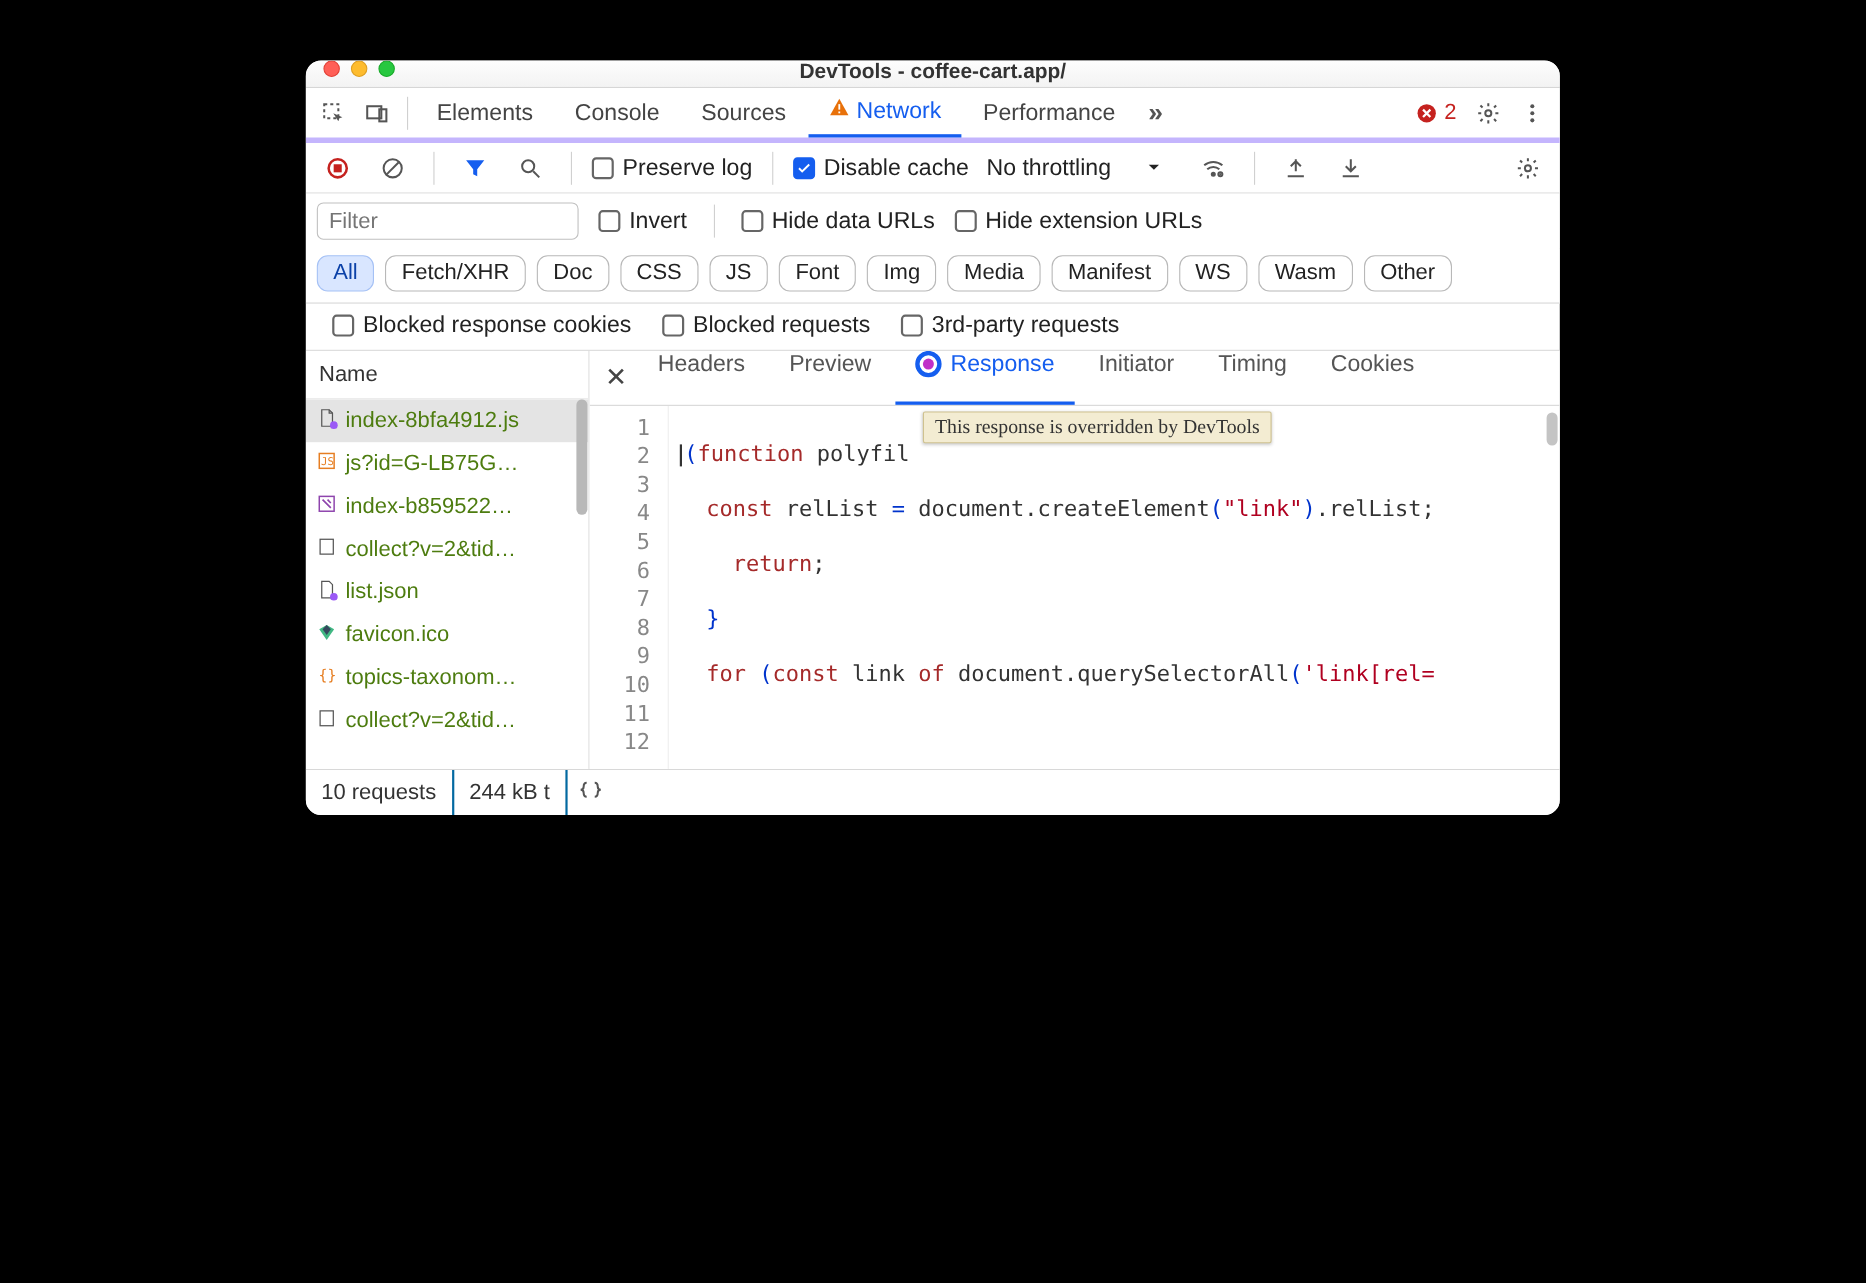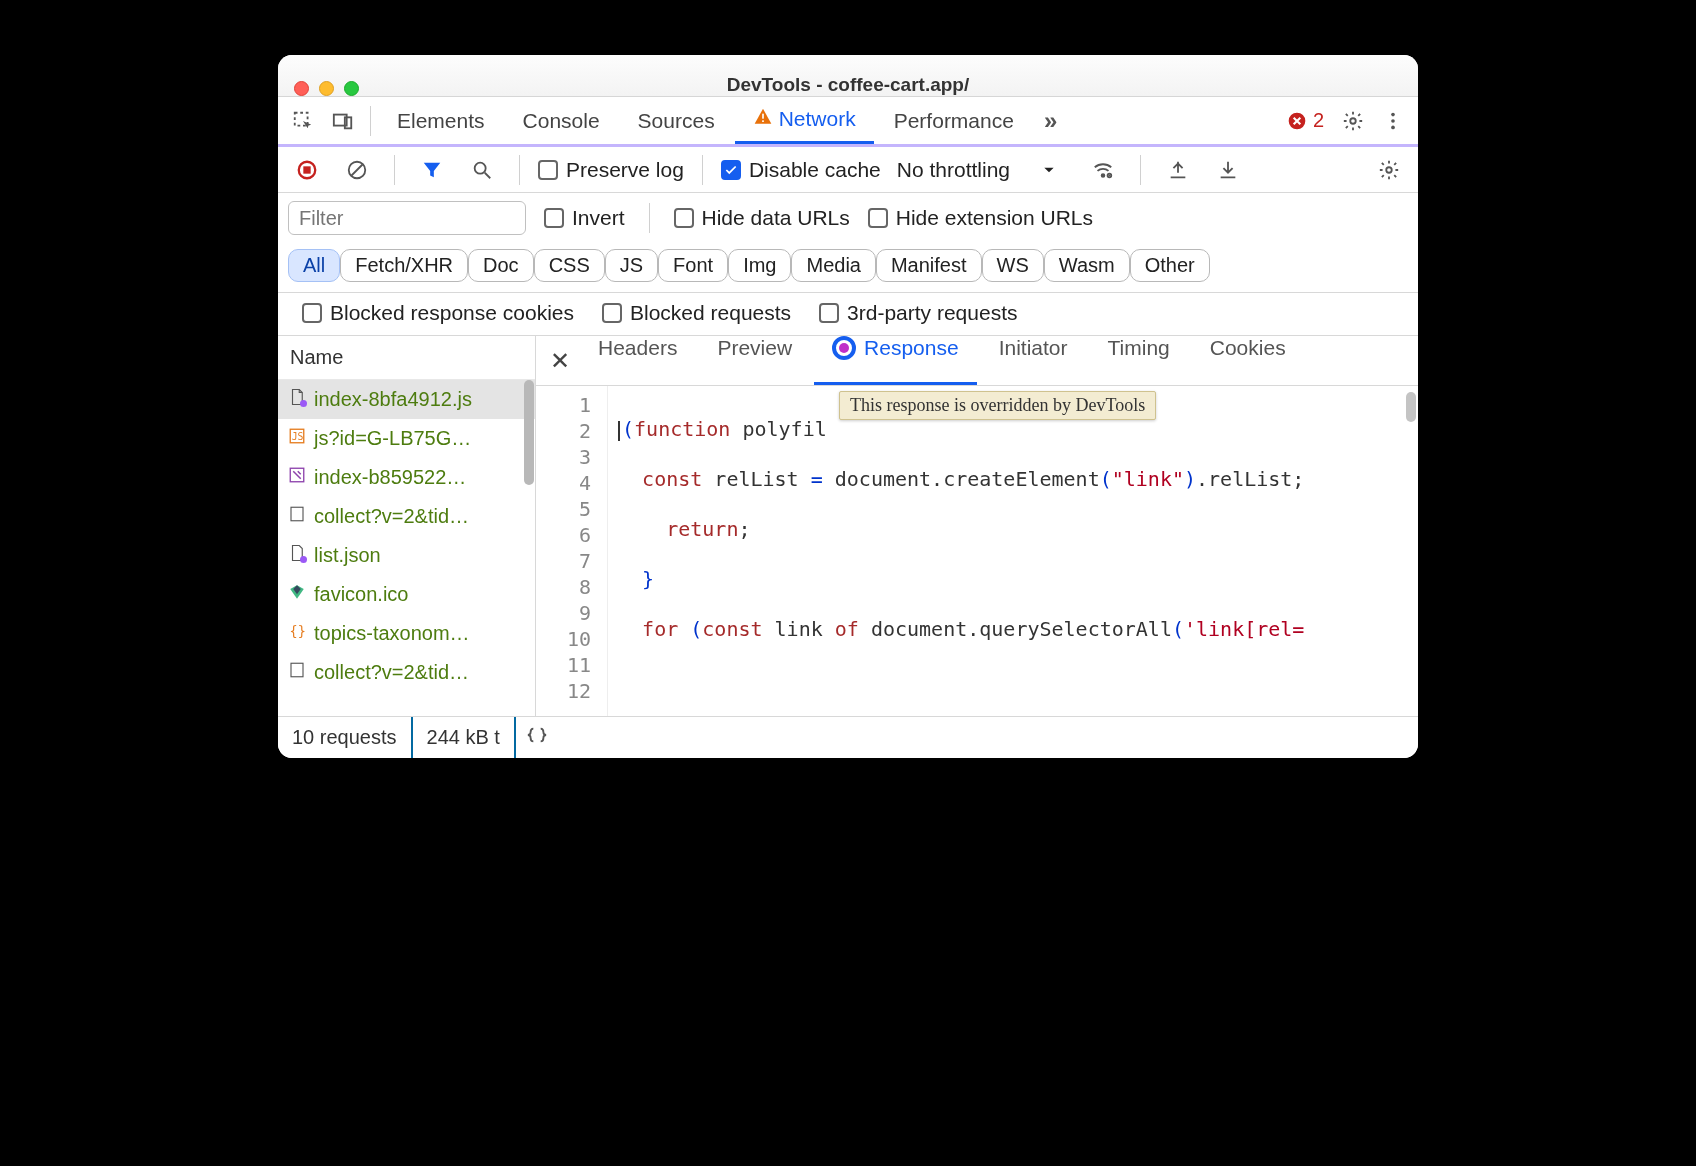--- a/index.html
+++ b/index.html
@@ -16,36 +16,36 @@
   }
   .window {
     width: 1140px;
     background: #fff;
     border-radius: 14px;
     box-shadow: 0 12px 40px rgba(0,0,0,0.5);
     overflow: hidden;
     position: relative;
   }
   .titlebar {
-    height: 42px;
+    height: 25px;
     background: linear-gradient(#fdfdfd,#f3f3f3);
     border-bottom: 1px solid #d6d6d6;
     display: flex;
-    align-items: flex-end;
+    align-items: flex-start;
     position: relative;
   }
   .traffic { display: flex; gap: 10px; position: absolute; left: 16px; }
   .dot { width: 15px; height: 15px; border-radius: 50%; }
   .red { background:#ff5f57; border:0.5px solid #e24238; }
   .yellow { background:#febc2e; border:0.5px solid #dfa023; }
   .green { background:#28c840; border:0.5px solid #1bac2b; }
   .title { flex:1; text-align:center; font-weight:600; font-size:19px; color:#333; }
   .tabstrip {
     display:flex; align-items:center; height:50px;
-    background:#fff; border-bottom:3px solid #c4b5fd;
+    background:#fff; border-bottom:5px solid #c4b5fd;
     padding:0 6px; gap:2px;
   }
   .icon-btn {
     width:38px; height:38px; display:flex; align-items:center; justify-content:center;
     color:#555; border-radius:4px; cursor:pointer;
   }
   .icon-btn svg { width:22px; height:22px; }
   .sep { width:1px; height:30px; background:#d0d0d0; margin:0 6px; }
   .tab { padding:0 18px; height:100%; display:flex; align-items:center; color:#444; cursor:pointer; gap:6px; font-size:21px;}
   .tab.active { color:#155eef; border-bottom:3px solid #155eef; }
@@ -67,21 +67,21 @@
   .chk .box.checked { background:#155eef; border-color:#155eef; color:#fff; }
   .throttle { display:flex; align-items:center; gap:4px; color:#222; font-size:21px; padding:0 4px;}
   .filterrow {
     display:flex; align-items:center; flex-wrap:wrap; gap:18px; padding:8px 10px; background:#fff;
   }
   .filter-input {
     width:238px; height:34px; border:1px solid #c0c0c0; border-radius:6px;
     padding:0 10px; font-size:20px; color:#666;
   }
   .chiprow {
-    display:flex; align-items:center; flex-wrap:wrap; padding:6px 10px 10px;
+    display:flex; align-items:center; flex-wrap:wrap; gap:10px; padding:6px 10px 10px;
     background:#fff; border-bottom:1px solid #d8d8d8;
   }
   .chip {
     border:1px solid #b8b8b8; border-radius:10px; padding:4px 14px; font-size:20px; color:#222; cursor:pointer;
   }
   .chip.active { background:#d9e6ff; border-color:#a5c1f5; color:#0b41a8; }
   .chkrow { display:flex; gap:28px; padding:8px 24px 10px; border-bottom:1px solid #d8d8d8; }
   .content { display:flex; height:380px; position:relative; }
   .sidebar { width:258px; border-right:1px solid #d8d8d8; display:flex; flex-direction:column; background:#fff; overflow:hidden;}
   .side-hdr { font-size:20px; color:#333; padding:10px 12px; border-bottom:1px solid #e8e8e8;}

